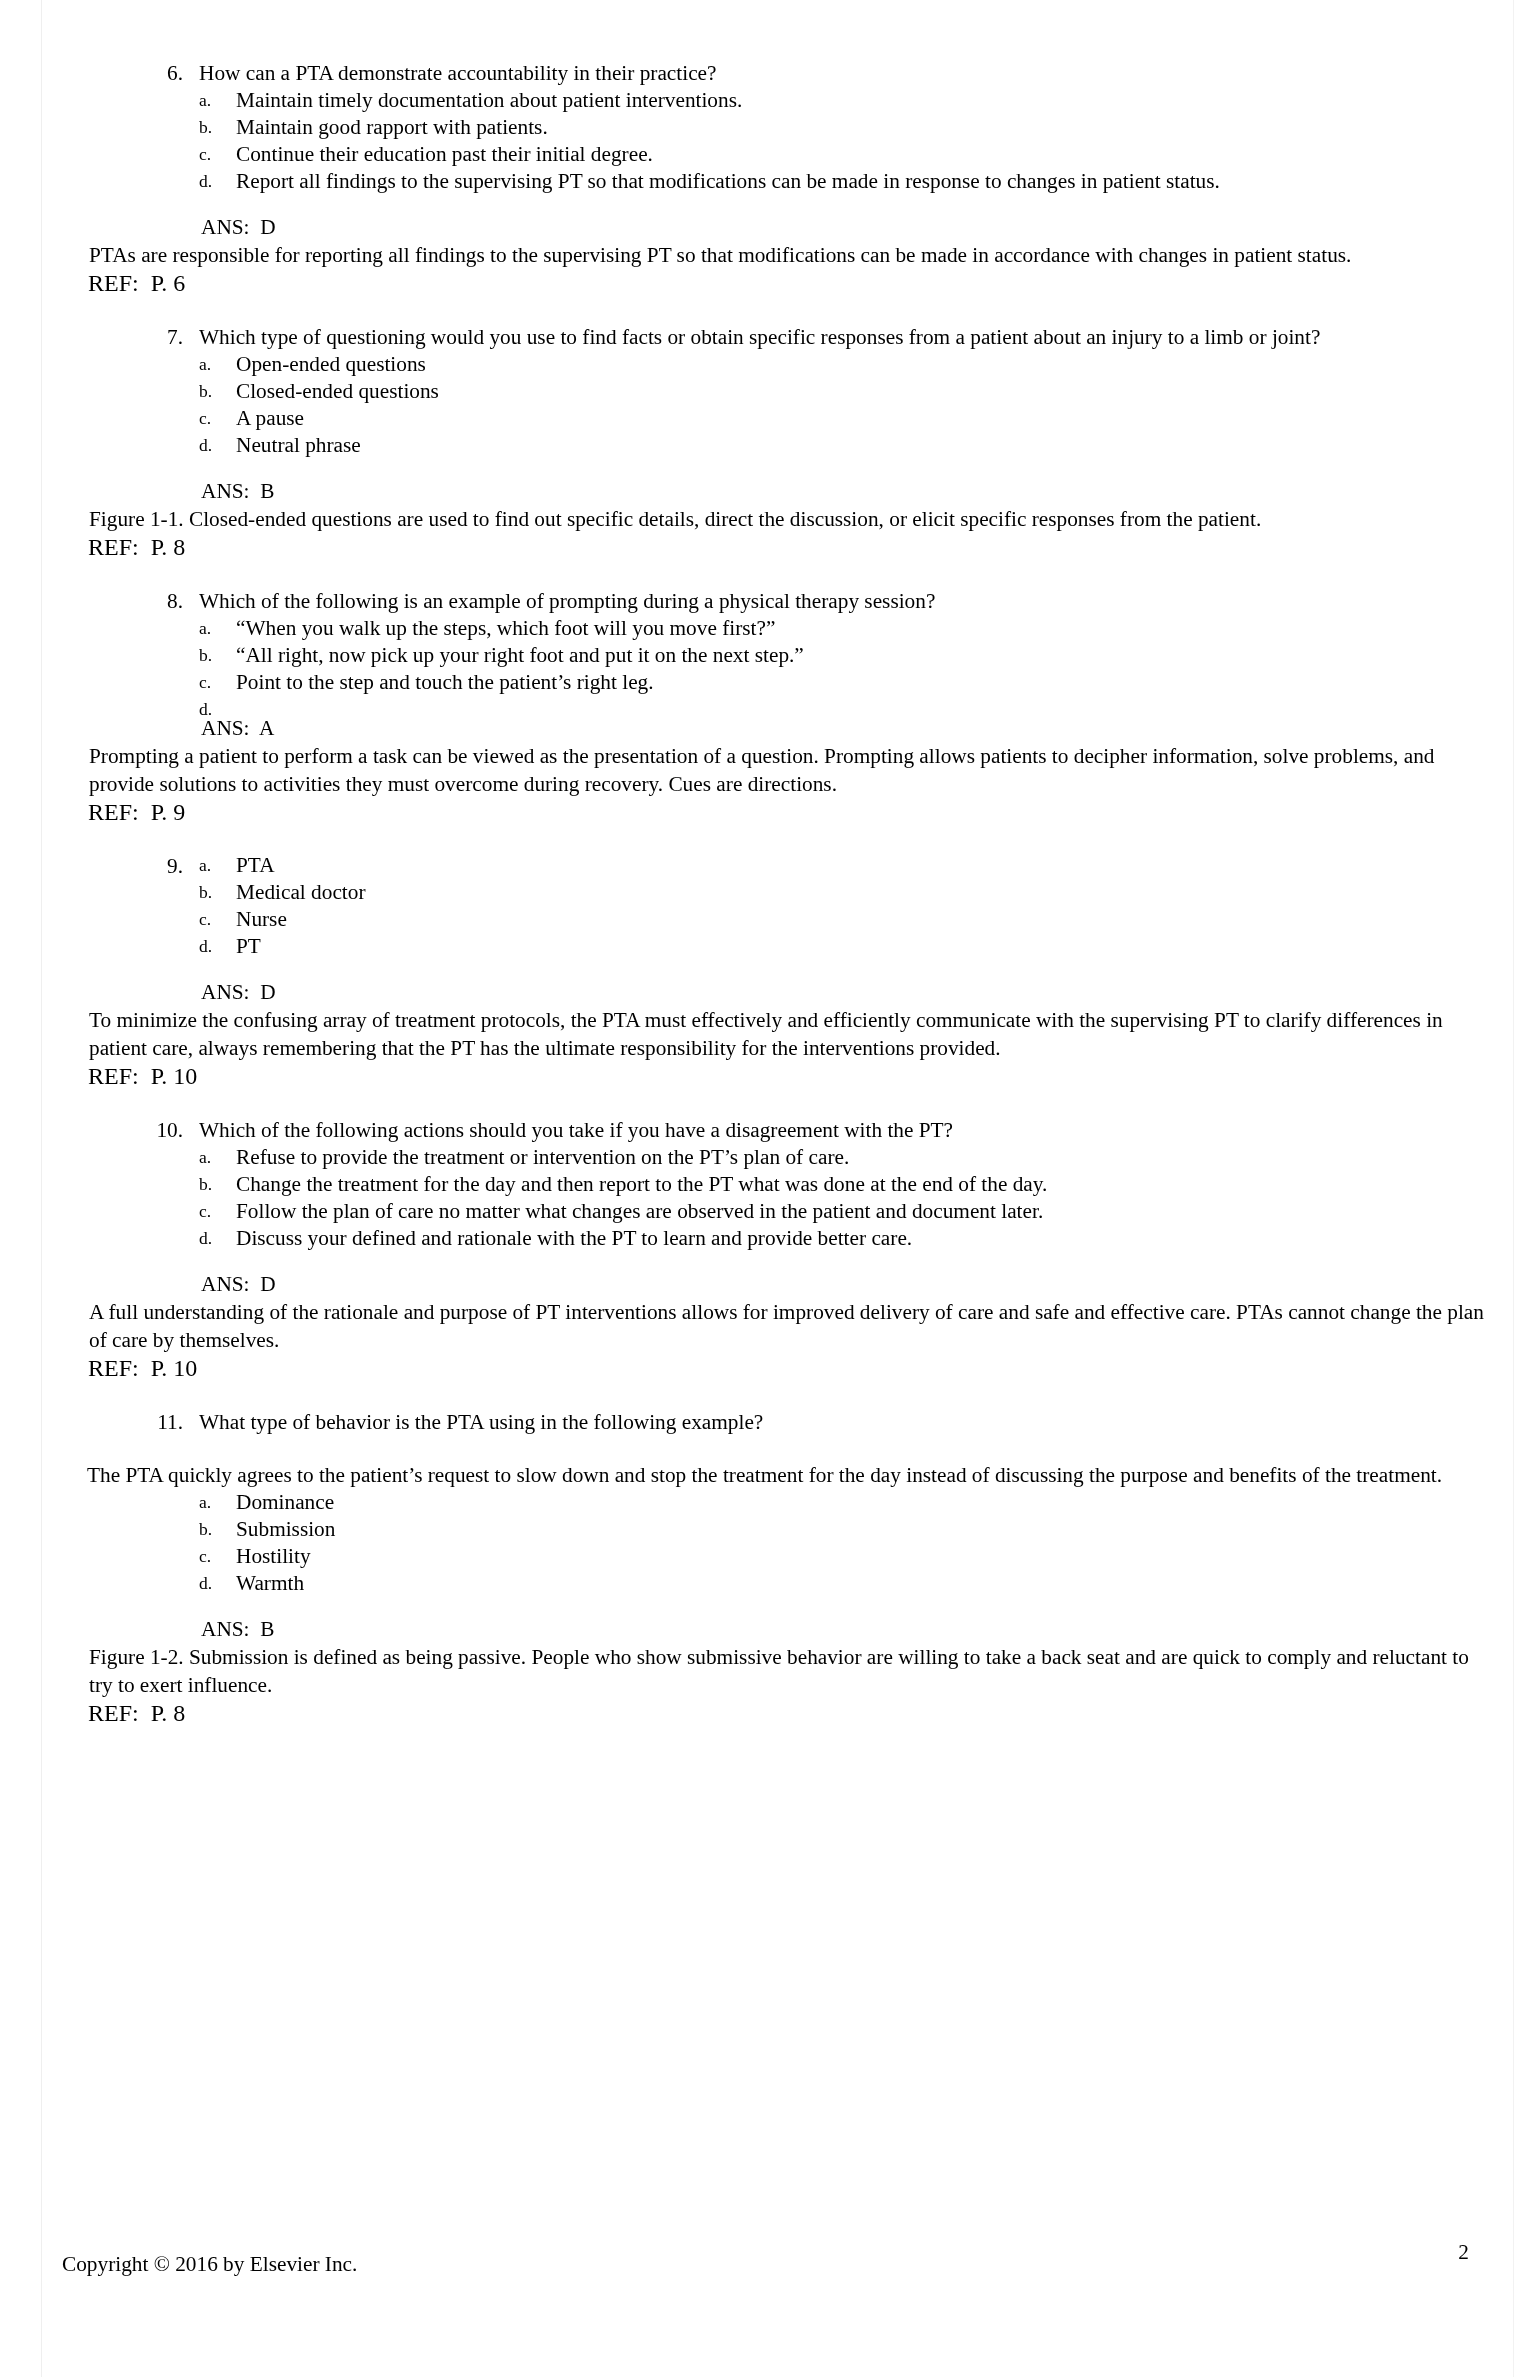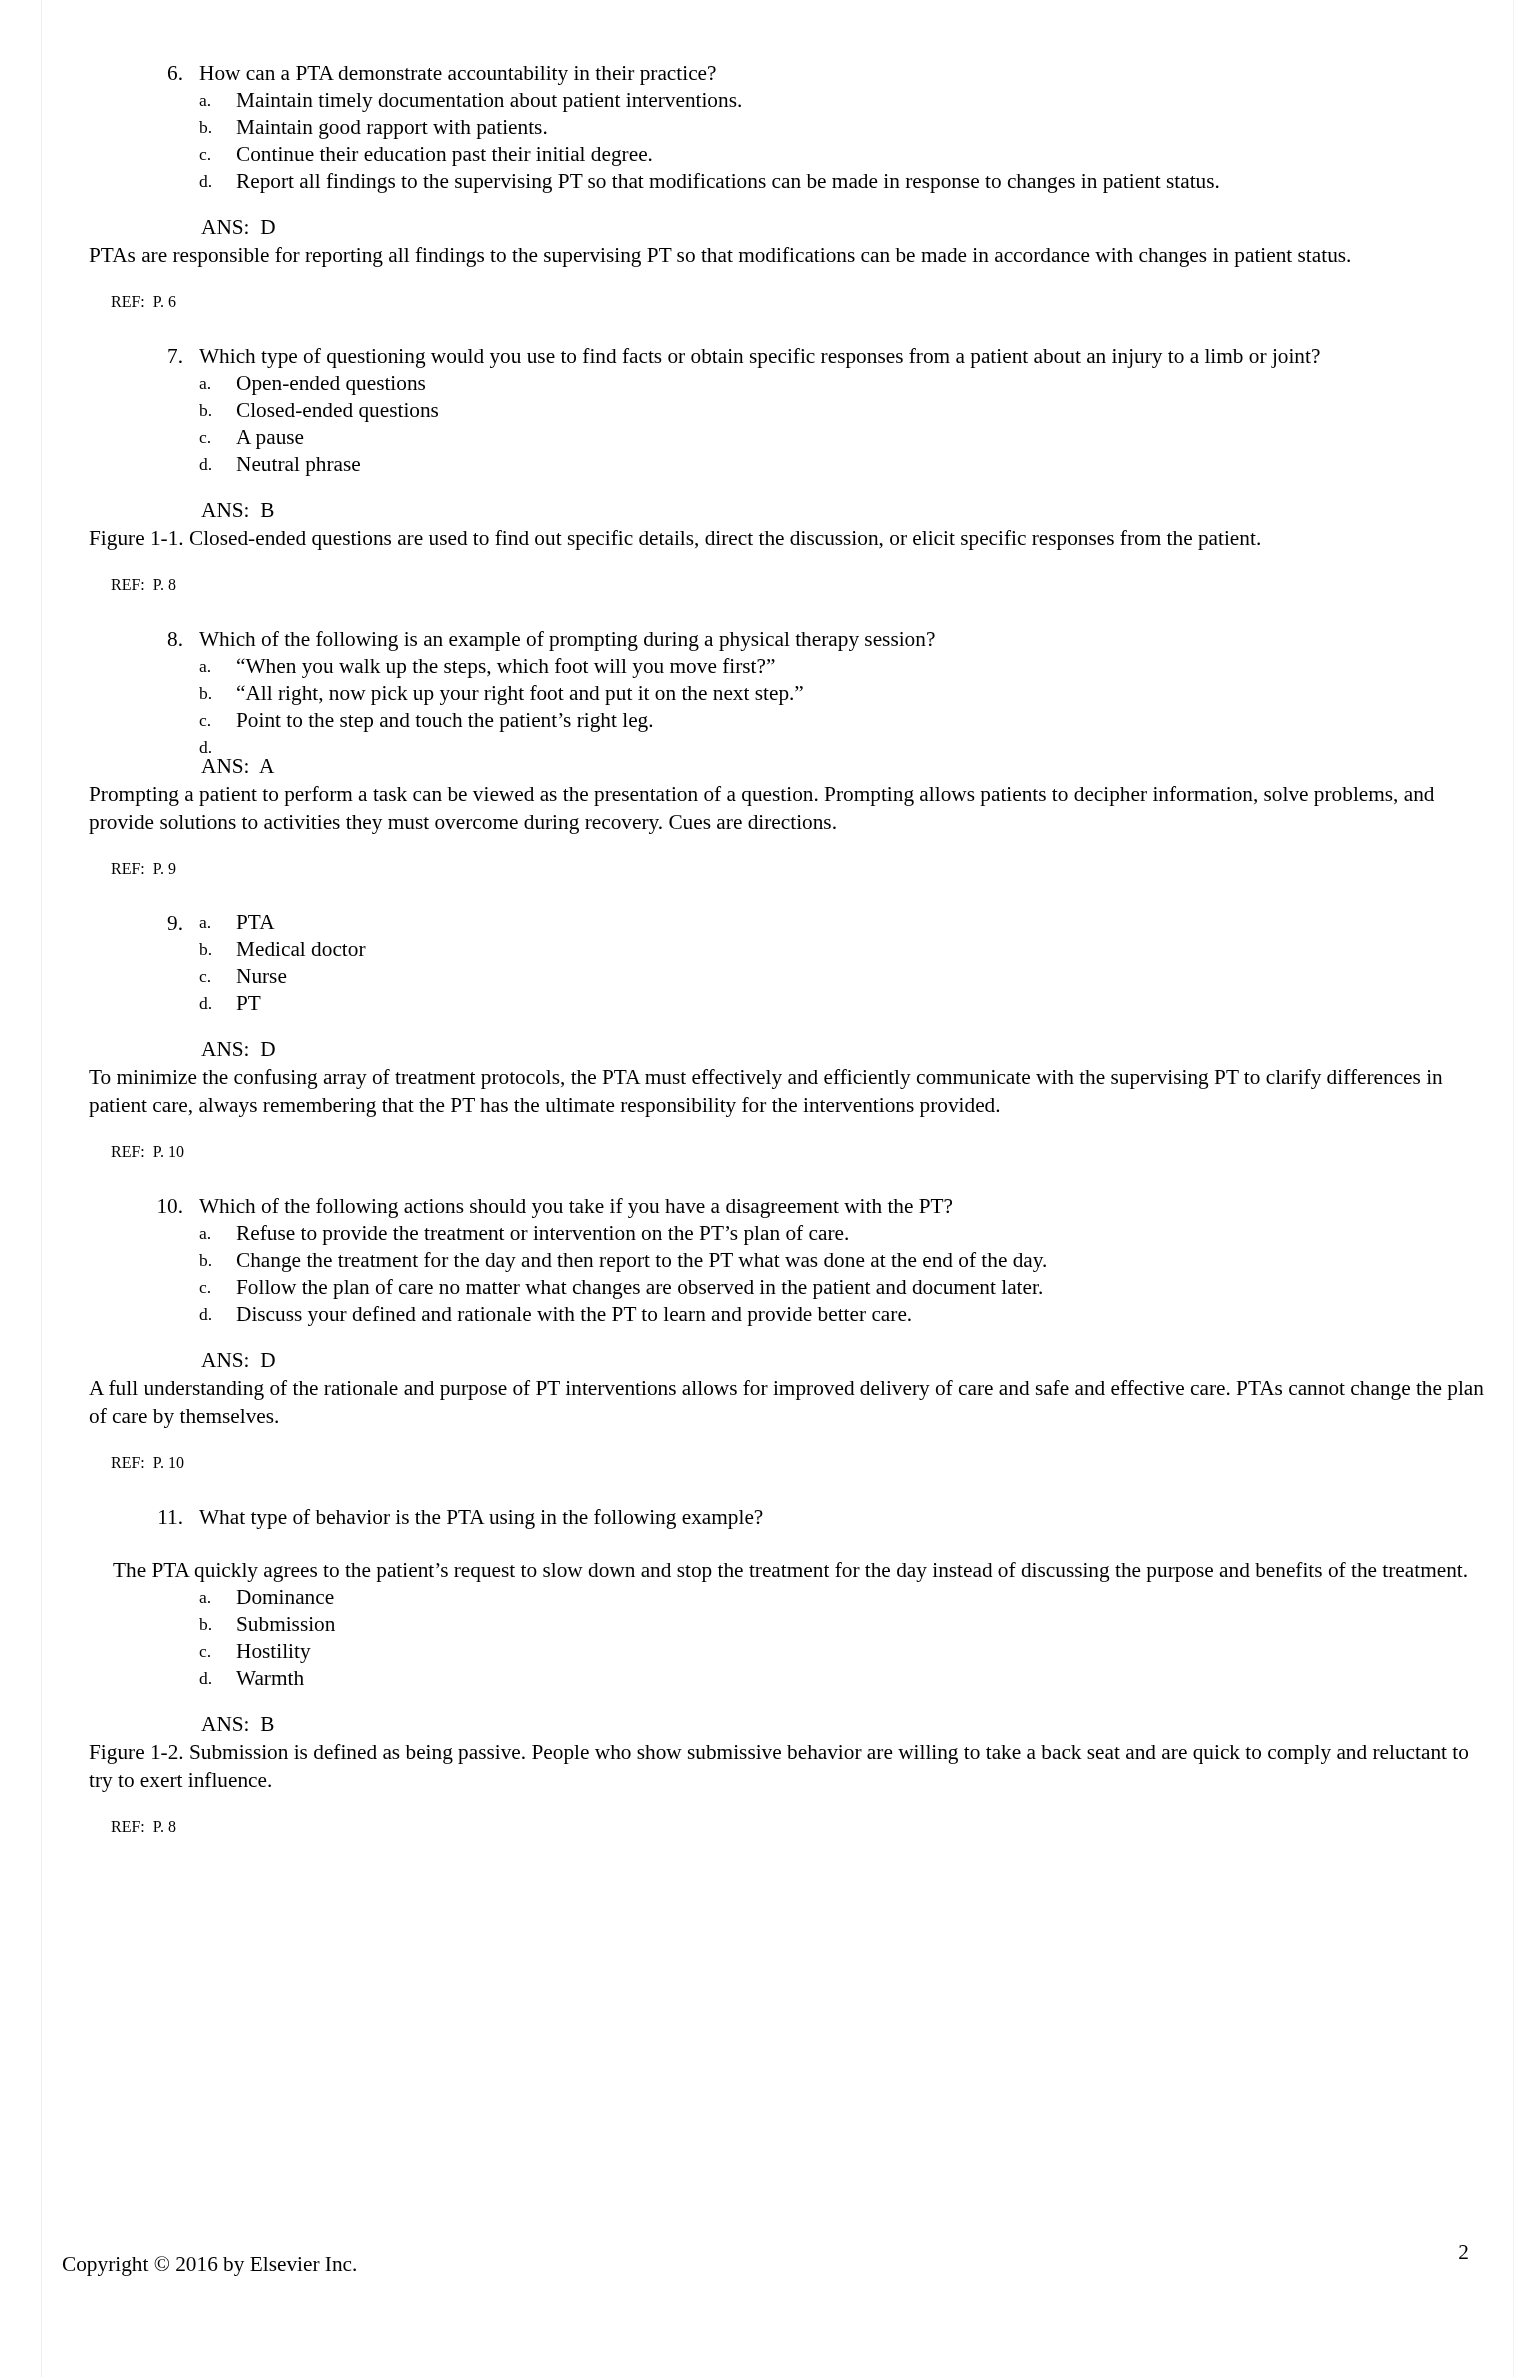--- a/index.html
+++ b/index.html
@@ -90,28 +90,27 @@
     white-space: pre;
   }
   .expl {
     padding-left: 89px;
     padding-right: 43px;
     font-size: 21.3px;
     line-height: 28px;
     text-align: left;
   }
   .refline {
-    padding-left: 111px;
-    font-size: 16px;
-    line-height: 28px;
-    margin-top: 19px;
+    padding-left: 88px;
+    font-size: 24px;
+    line-height: 28px;
     white-space: pre;
   }
   .stem-para {
-    padding-left: 113px;
+    padding-left: 87px;
     padding-right: 43px;
     font-size: 21.3px;
     line-height: 28px;
     margin-top: 25px;
   }
   .gap-after-ref { height: 26.6px; }
   .footer {
     position: absolute;
     left: 0;
     top: 2238px;

